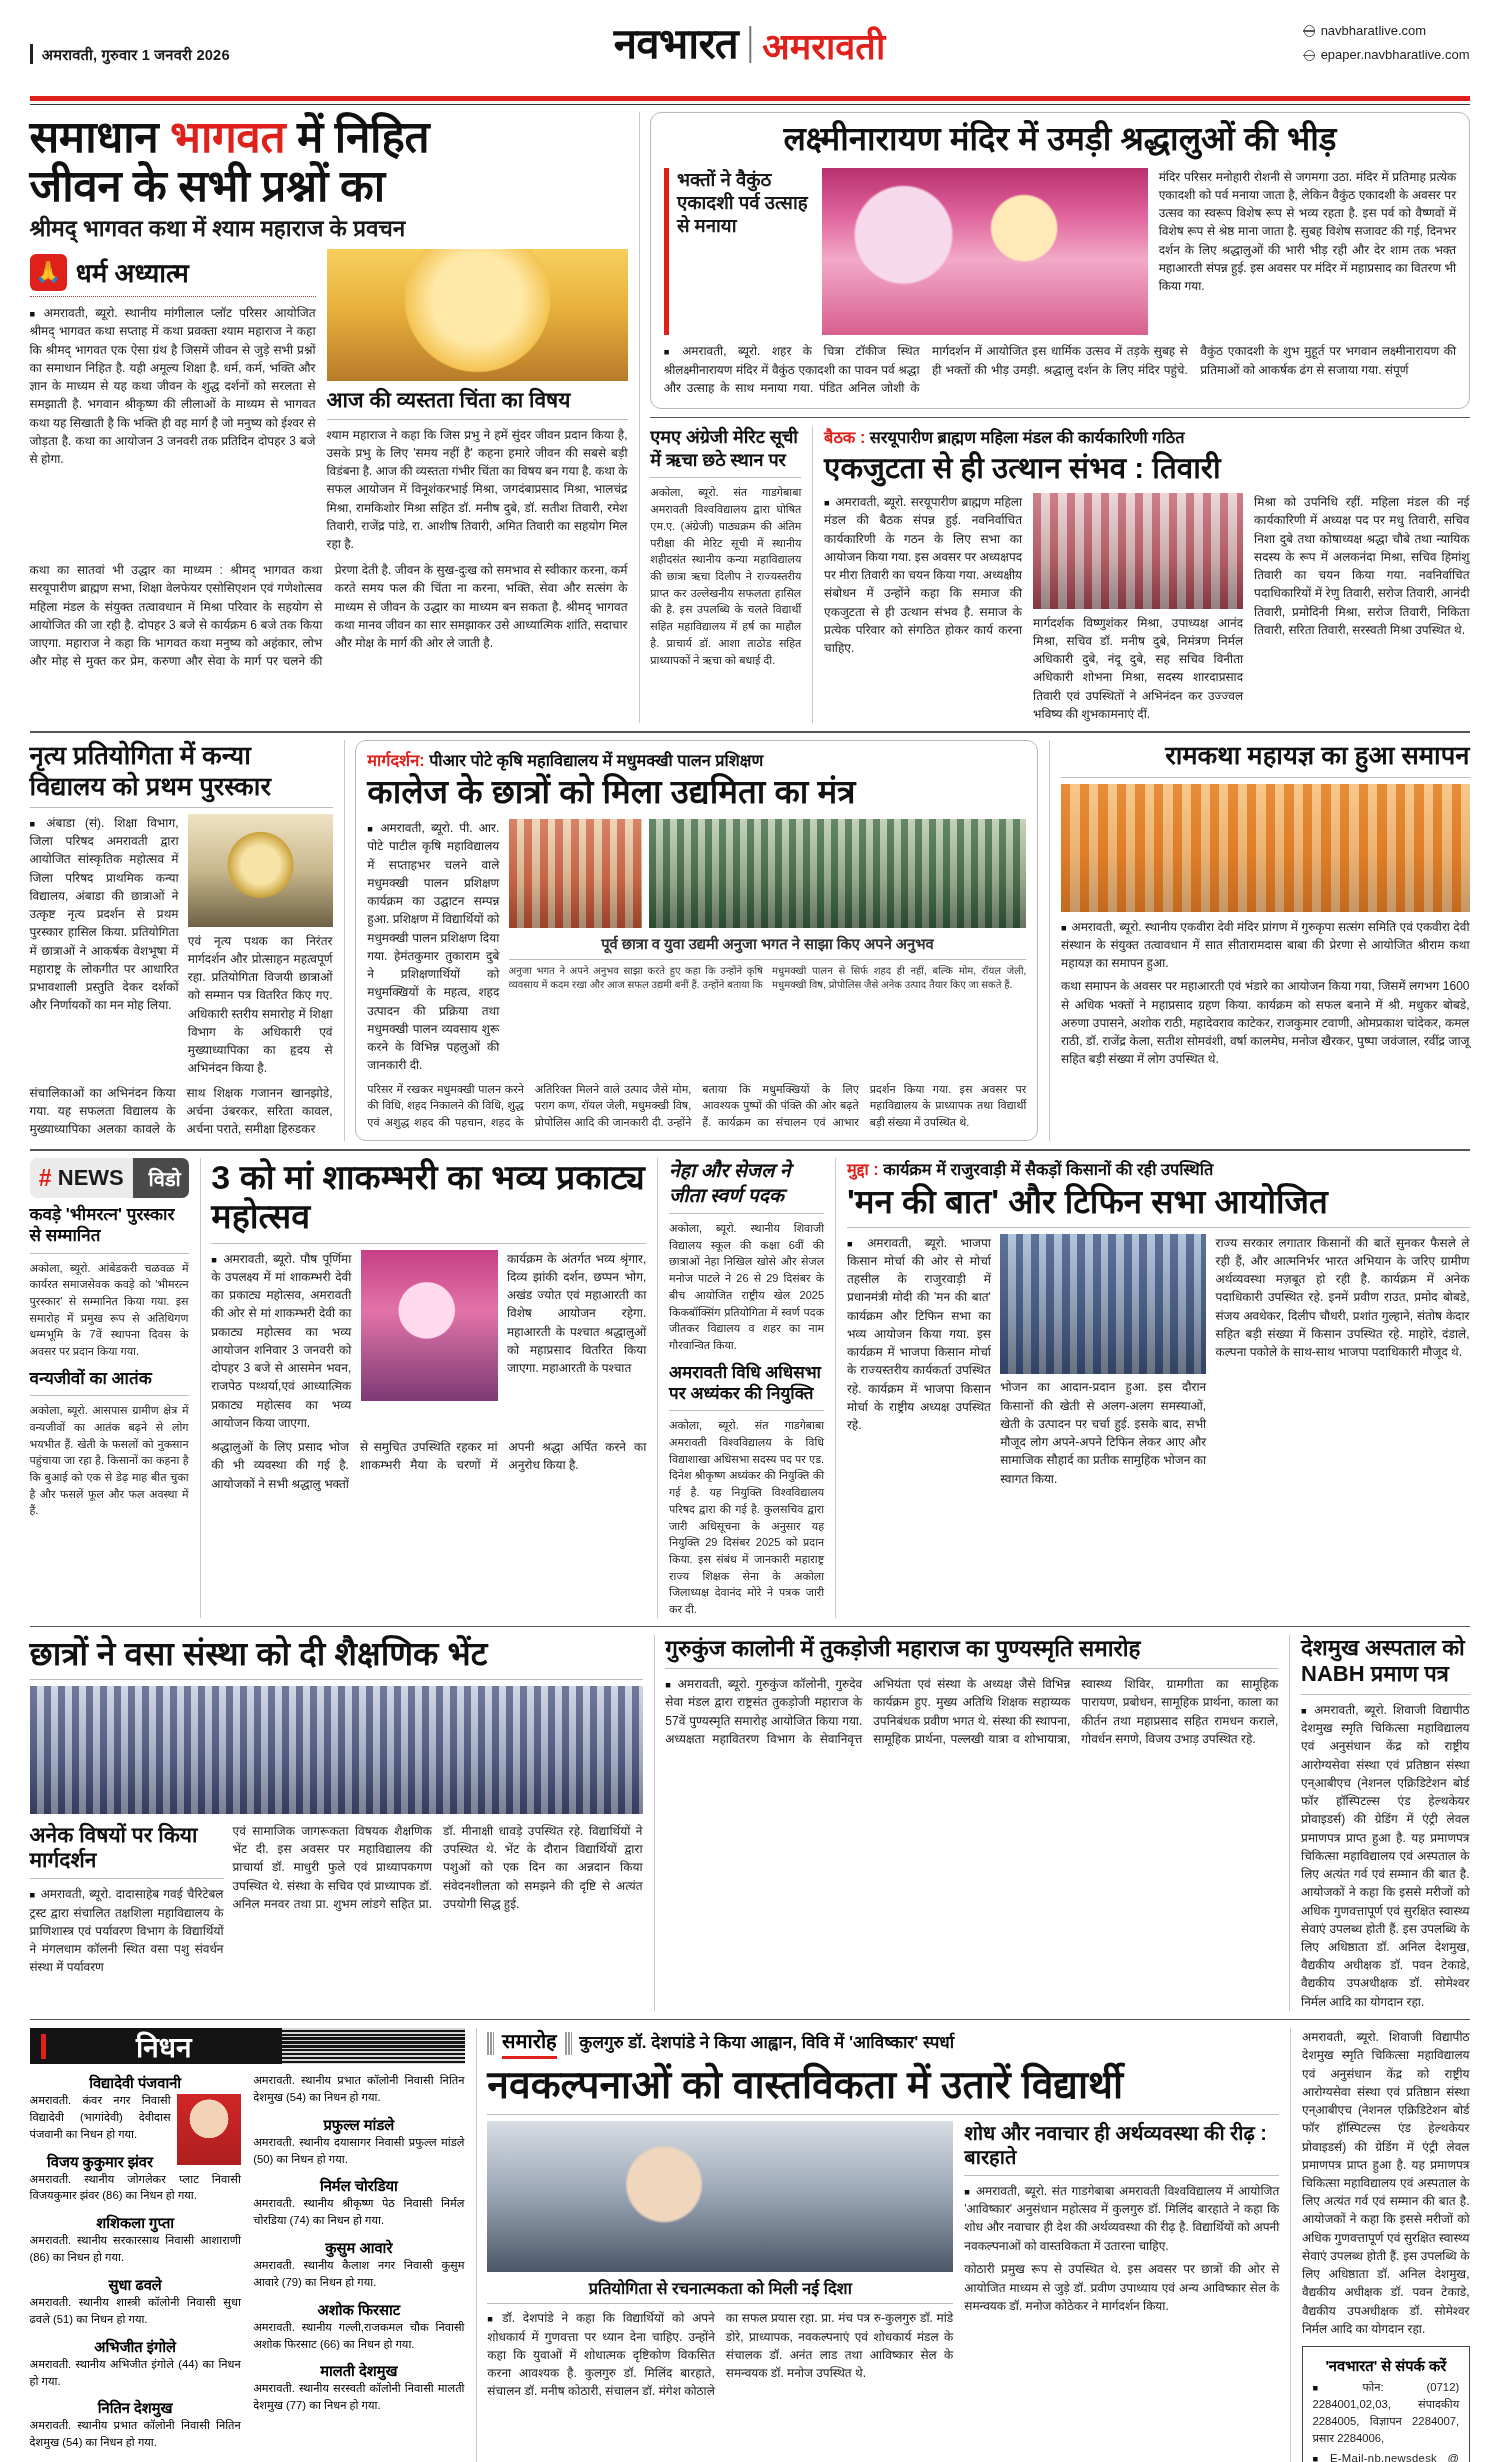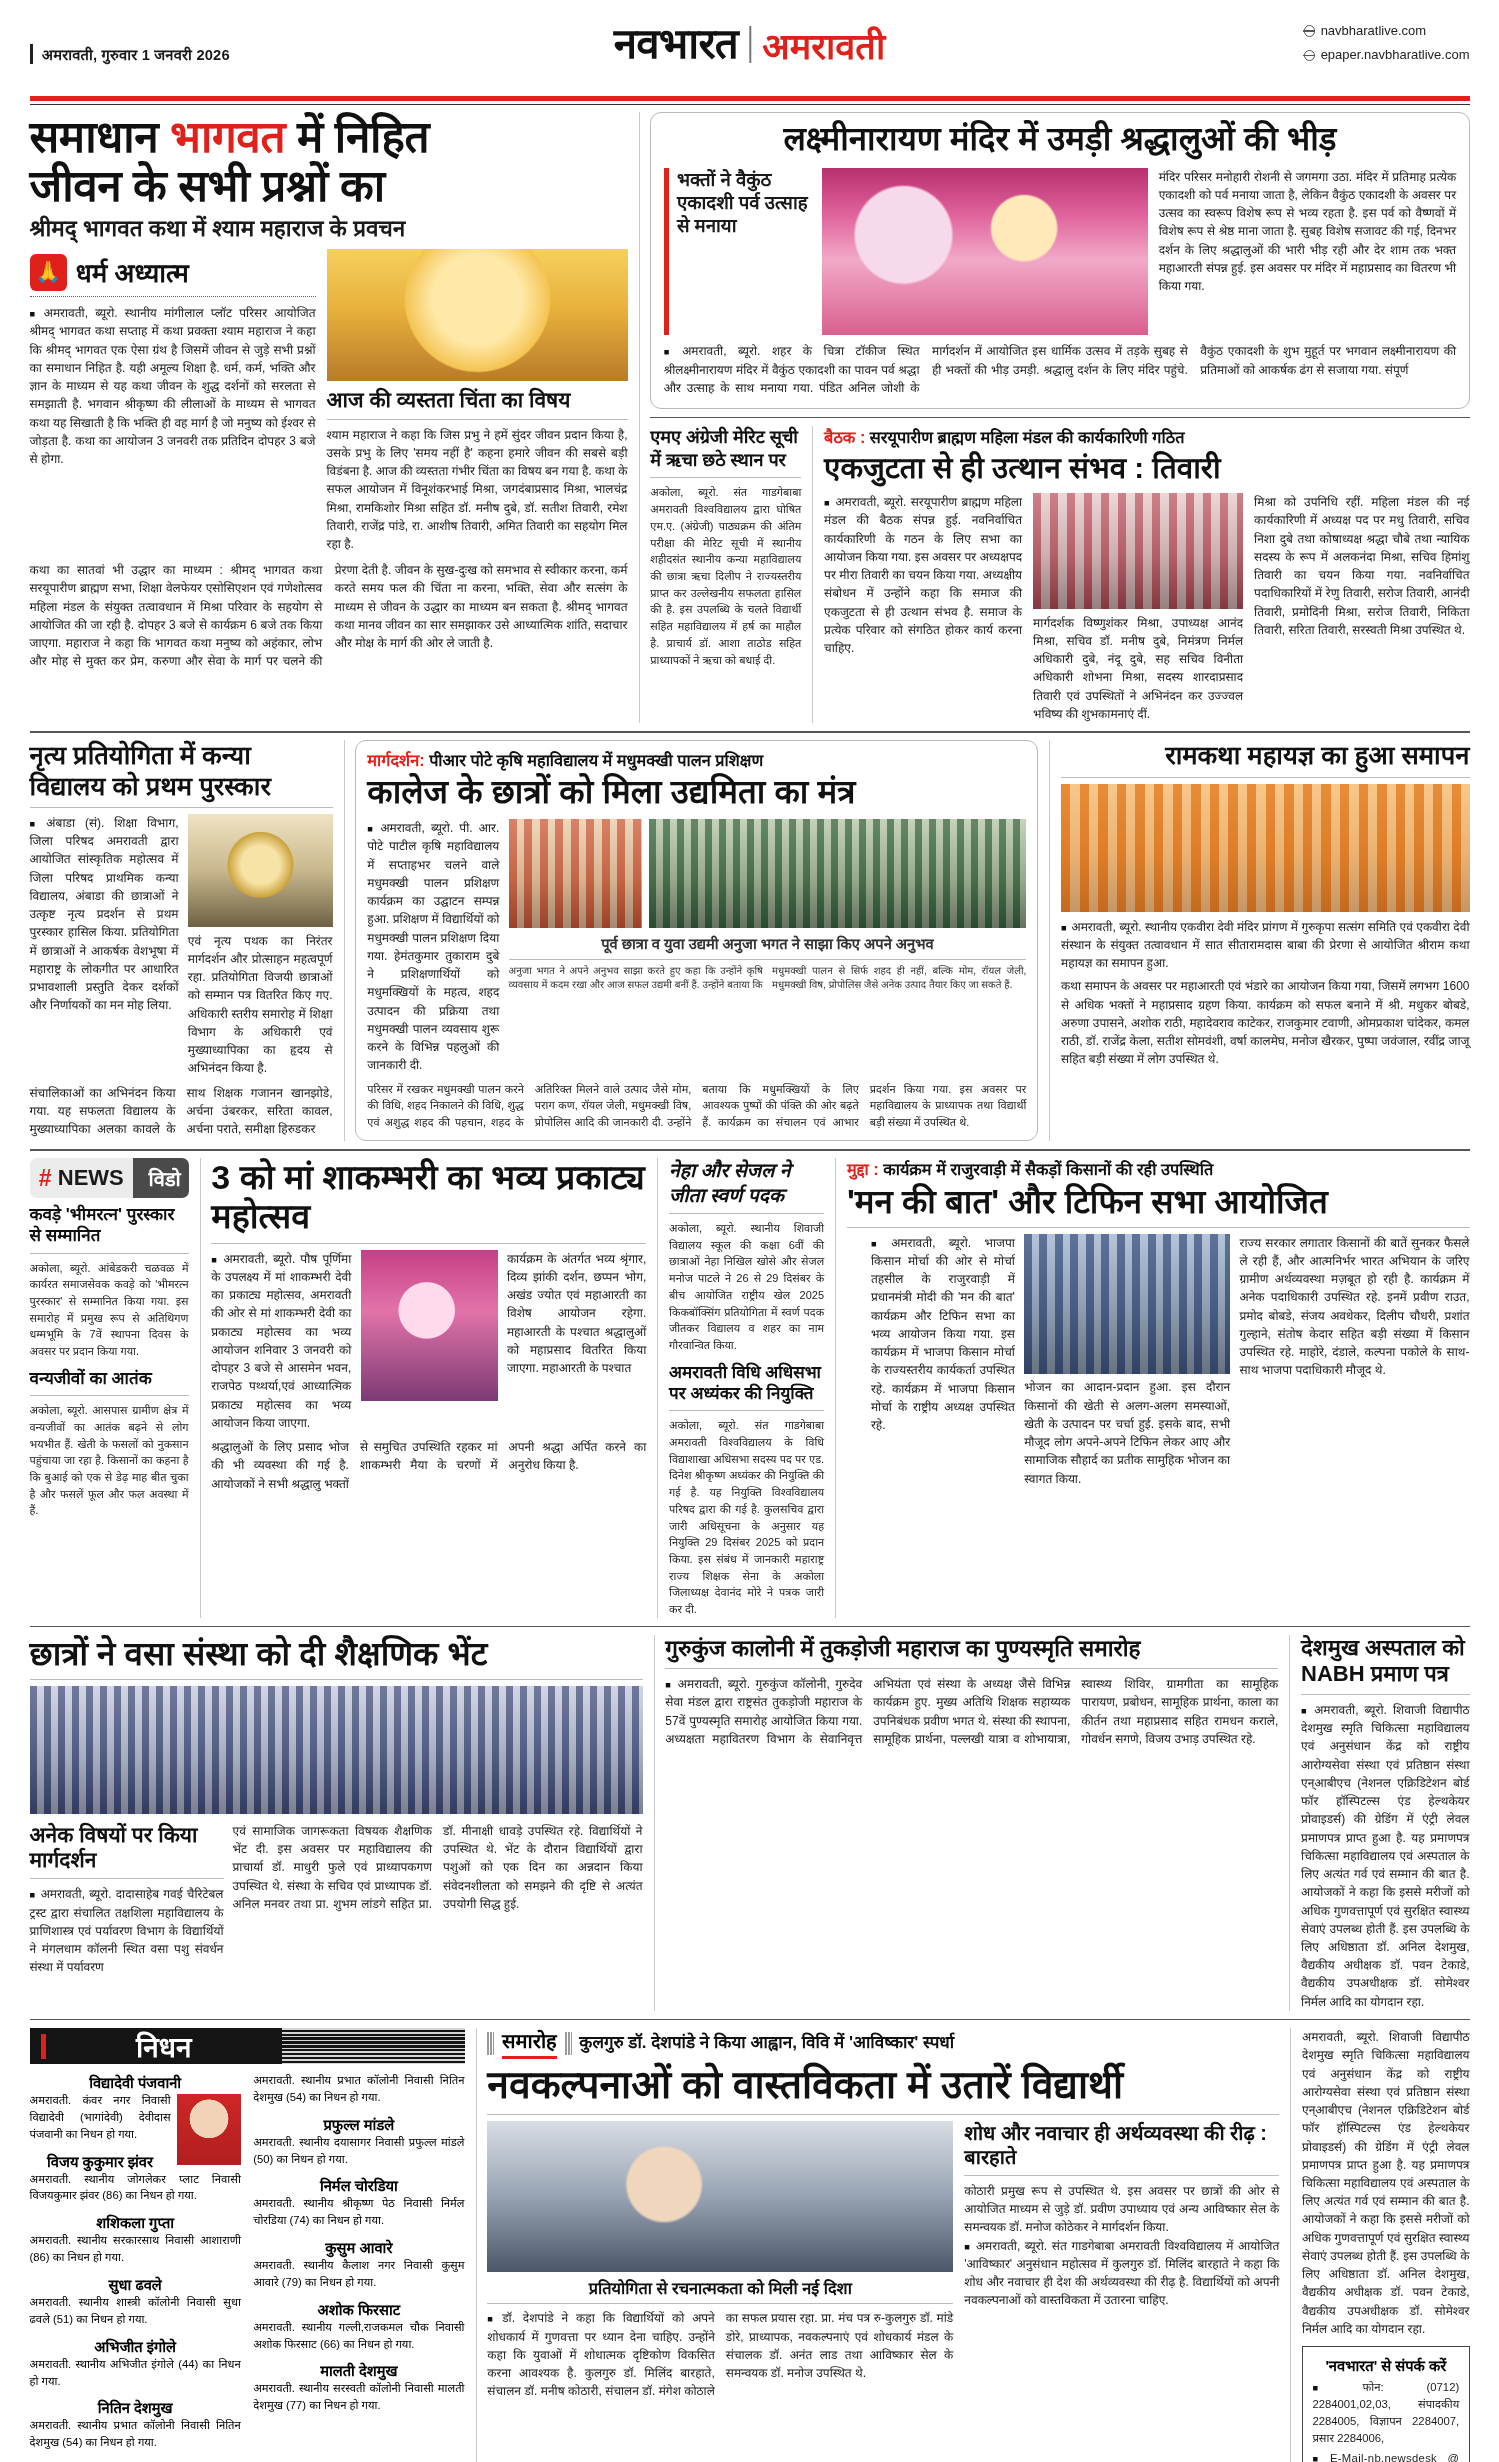--- a/index.html
+++ b/index.html
@@ -335,21 +335,21 @@
 
       <div class="vsep"></div>
 
       <div style="flex:1;">
         <div class="kicker" style="font-size:16.3px;">
           <span class="tag">मुद्दा :</span>
           <span>कार्यक्रम में राजुरवाड़ी में सैकड़ों किसानों की रही उपस्थिति</span>
         </div>
         <div class="hl-big" style="font-size:33px;margin-top:2.3px;">'मन की बात' और टिफिन सभा आयोजित</div>
         <div class="hsep-thin"></div>
-        <div style="display:flex;gap:9.3px;margin-left:24px;">
+        <div style="display:flex;gap:9.3px;">
           <div style="width:144px;" class="body-txt sq">अमरावती, ब्यूरो. भाजपा किसान मोर्चा की ओर से मोर्चा तहसील के राजुरवाड़ी में प्रधानमंत्री मोदी की 'मन की बात' कार्यक्रम और टिफिन सभा का भव्य आयोजन किया गया. इस कार्यक्रम में भाजपा किसान मोर्चा के राज्यस्तरीय कार्यकर्ता उपस्थित रहे. कार्यक्रम में भाजपा किसान मोर्चा के राष्ट्रीय अध्यक्ष उपस्थित रहे.</div>
           <div style="width:206px;">
             <div class="ph p-group" style="height:140px;"></div>
             <div class="body-txt" style="margin-top:4.7px;">भोजन का आदान-प्रदान हुआ. इस दौरान किसानों की खेती से अलग-अलग समस्याओं, खेती के उत्पादन पर चर्चा हुई. इसके बाद, सभी मौजूद लोग अपने-अपने टिफिन लेकर आए और सामाजिक सौहार्द का प्रतीक सामुहिक भोजन का स्वागत किया.</div>
           </div>
           <div style="flex:1;" class="body-txt">राज्य सरकार लगातार किसानों की बातें सुनकर फैसले ले रही हैं, और आत्मनिर्भर भारत अभियान के जरिए ग्रामीण अर्थव्यवस्था मज़बूत हो रही है. कार्यक्रम में अनेक पदाधिकारी उपस्थित रहे. इनमें प्रवीण राउत, प्रमोद बोबडे, संजय अवधेकर, दिलीप चौधरी, प्रशांत गुल्हाने, संतोष केदार सहित बड़ी संख्या में किसान उपस्थित रहे. माहोरे, दंडाले, कल्पना पकोले के साथ-साथ भाजपा पदाधिकारी मौजूद थे.</div>
         </div>
       </div>
     </div>
 
@@ -479,22 +479,22 @@
             <div class="ph p-podium" style="height:151px;"></div>
             <div class="hl-xs" style="text-align:center;margin-top:6.2px;font-size:16.3px;border-bottom:0.8px solid #bbb;padding-bottom:4.7px;">प्रतियोगिता से रचनात्मकता को मिली नई दिशा</div>
             <div class="body-txt" style="margin-top:5.4px;column-count:2;column-gap:11px;">
               <span class="sq">डॉ. देशपांडे ने कहा कि विद्यार्थियों को अपने शोधकार्य में गुणवत्ता पर ध्यान देना चाहिए. उन्होंने कहा कि युवाओं में शोधात्मक दृष्टिकोण विकसित करना आवश्यक है. कुलगुरु डॉ. मिलिंद बारहाते, संचालन डॉ. मनीष कोठारी, संचालन डॉ. मंगेश कोठाले का सफल प्रयास रहा.</span>
               <span>प्रा. मंच पत्र रु-कुलगुरु डॉ. मांडे डोरे, प्राध्यापक, नवकल्पनाएं एवं शोधकार्य मंडल के संचालक डॉ. अनंत लाड तथा आविष्कार सेल के समन्वयक डॉ. मनोज उपस्थित थे.</span>
             </div>
           </div>
           <div style="flex:1;">
             <div class="hl-sm" style="font-size:20px;">शोध और नवाचार ही अर्थव्यवस्था की रीढ़ : बारहाते</div>
             <div class="hsep-thin"></div>
+            <div class="body-txt sq">अमरावती, ब्यूरो. संत गाडगेबाबा अमरावती विश्वविद्यालय में आयोजित 'आविष्कार' अनुसंधान महोत्सव में कुलगुरु डॉ. मिलिंद बारहाते ने कहा कि शोध और नवाचार ही देश की अर्थव्यवस्था की रीढ़ है. विद्यार्थियों को अपनी नवकल्पनाओं को वास्तविकता में उतारना चाहिए.</div>
             <div class="body-txt" style="margin-top:5.4px;">कोठारी प्रमुख रूप से उपस्थित थे. इस अवसर पर छात्रों की ओर से आयोजित माध्यम से जुड़े डॉ. प्रवीण उपाध्याय एवं अन्य आविष्कार सेल के समन्वयक डॉ. मनोज कोठेकर ने मार्गदर्शन किया.</div>
-            <div class="body-txt sq">अमरावती, ब्यूरो. संत गाडगेबाबा अमरावती विश्वविद्यालय में आयोजित 'आविष्कार' अनुसंधान महोत्सव में कुलगुरु डॉ. मिलिंद बारहाते ने कहा कि शोध और नवाचार ही देश की अर्थव्यवस्था की रीढ़ है. विद्यार्थियों को अपनी नवकल्पनाओं को वास्तविकता में उतारना चाहिए.</div>
           </div>
         </div>
       </div>
 
       <div class="vsep"></div>
 
       <div style="flex:1;">
         <div class="body-txt" style="margin-bottom:7.8px;">अमरावती, ब्यूरो. शिवाजी विद्यापीठ देशमुख स्मृति चिकित्सा महाविद्यालय एवं अनुसंधान केंद्र को राष्ट्रीय आरोग्यसेवा संस्था एवं प्रतिष्ठान संस्था एन्आबीएच (नेशनल एक्रिडिटेशन बोर्ड फॉर हॉस्पिटल्स एंड हेल्थकेयर प्रोवाइडर्स) की ग्रेडिंग में एंट्री लेवल प्रमाणपत्र प्राप्त हुआ है. यह प्रमाणपत्र चिकित्सा महाविद्यालय एवं अस्पताल के लिए अत्यंत गर्व एवं सम्मान की बात है. आयोजकों ने कहा कि इससे मरीजों को अधिक गुणवत्तापूर्ण एवं सुरक्षित स्वास्थ्य सेवाएं उपलब्ध होती हैं. इस उपलब्धि के लिए अधिष्ठाता डॉ. अनिल देशमुख, वैद्यकीय अधीक्षक डॉ. पवन टेकाडे, वैद्यकीय उपअधीक्षक डॉ. सोमेश्वर निर्मल आदि का योगदान रहा.</div>
         <div class="contact-box">
           <h4>'नवभारत' से संपर्क करें</h4>

